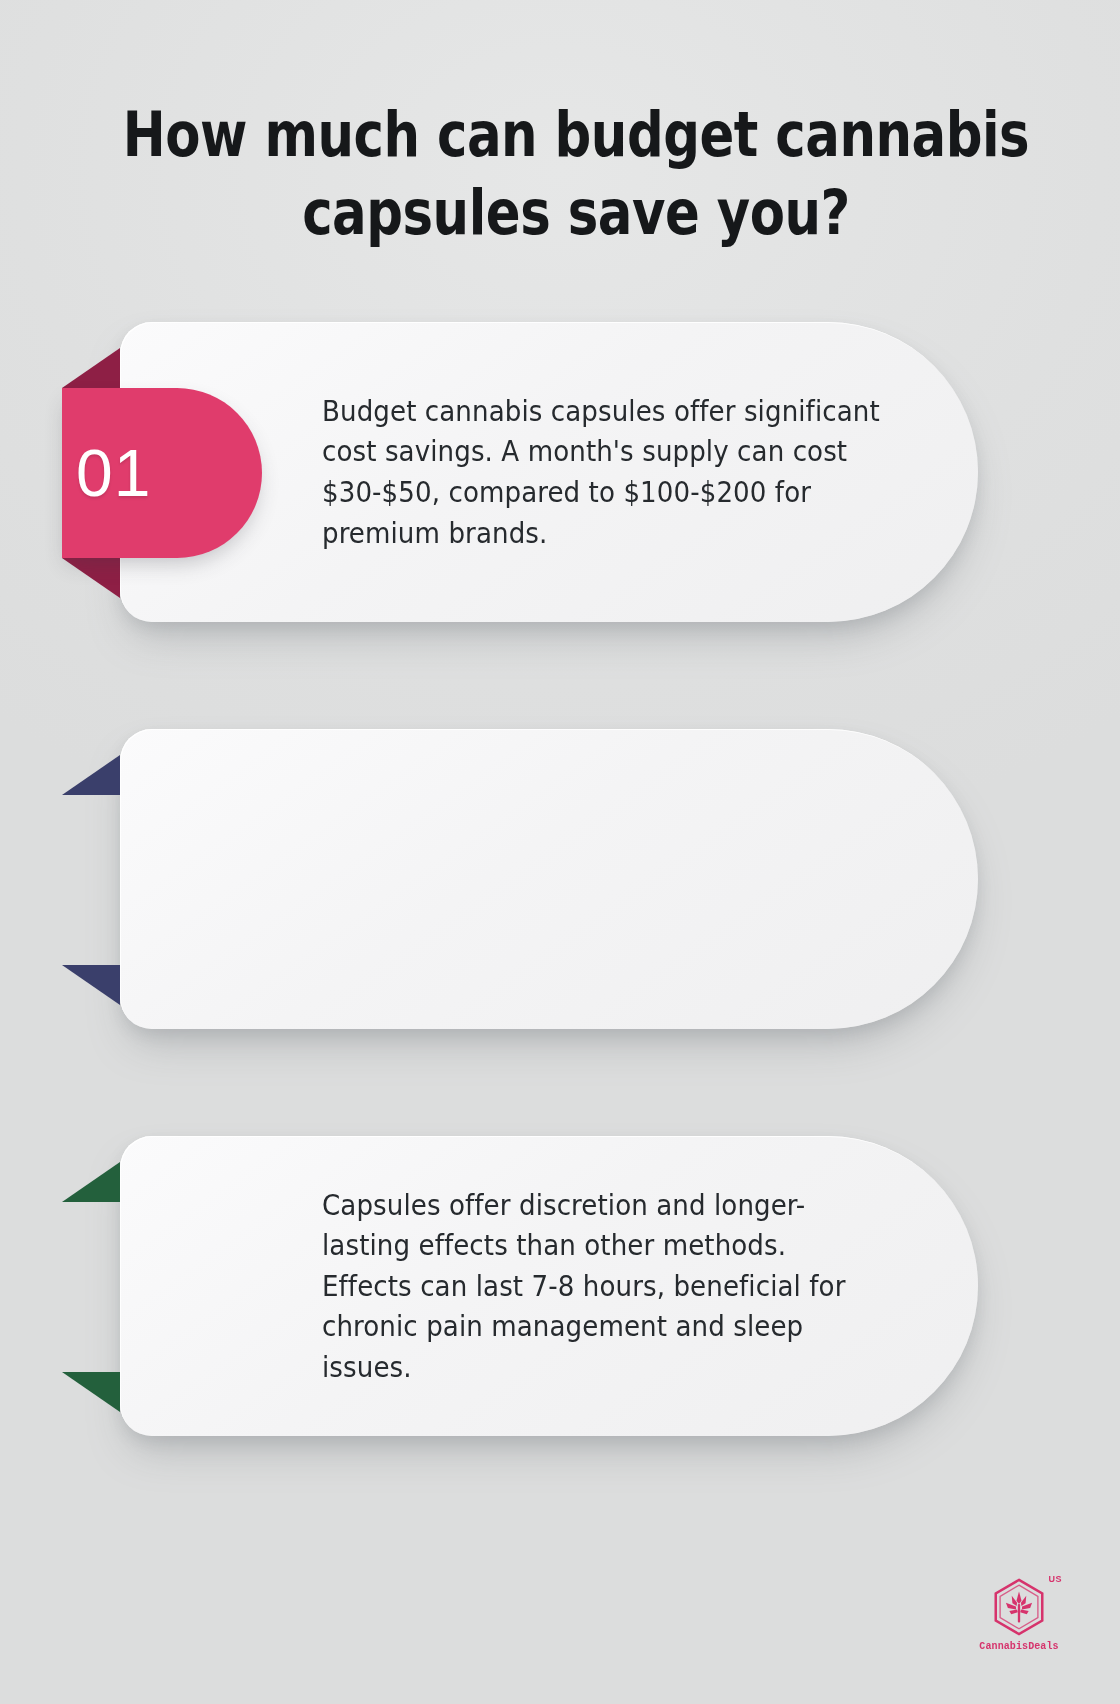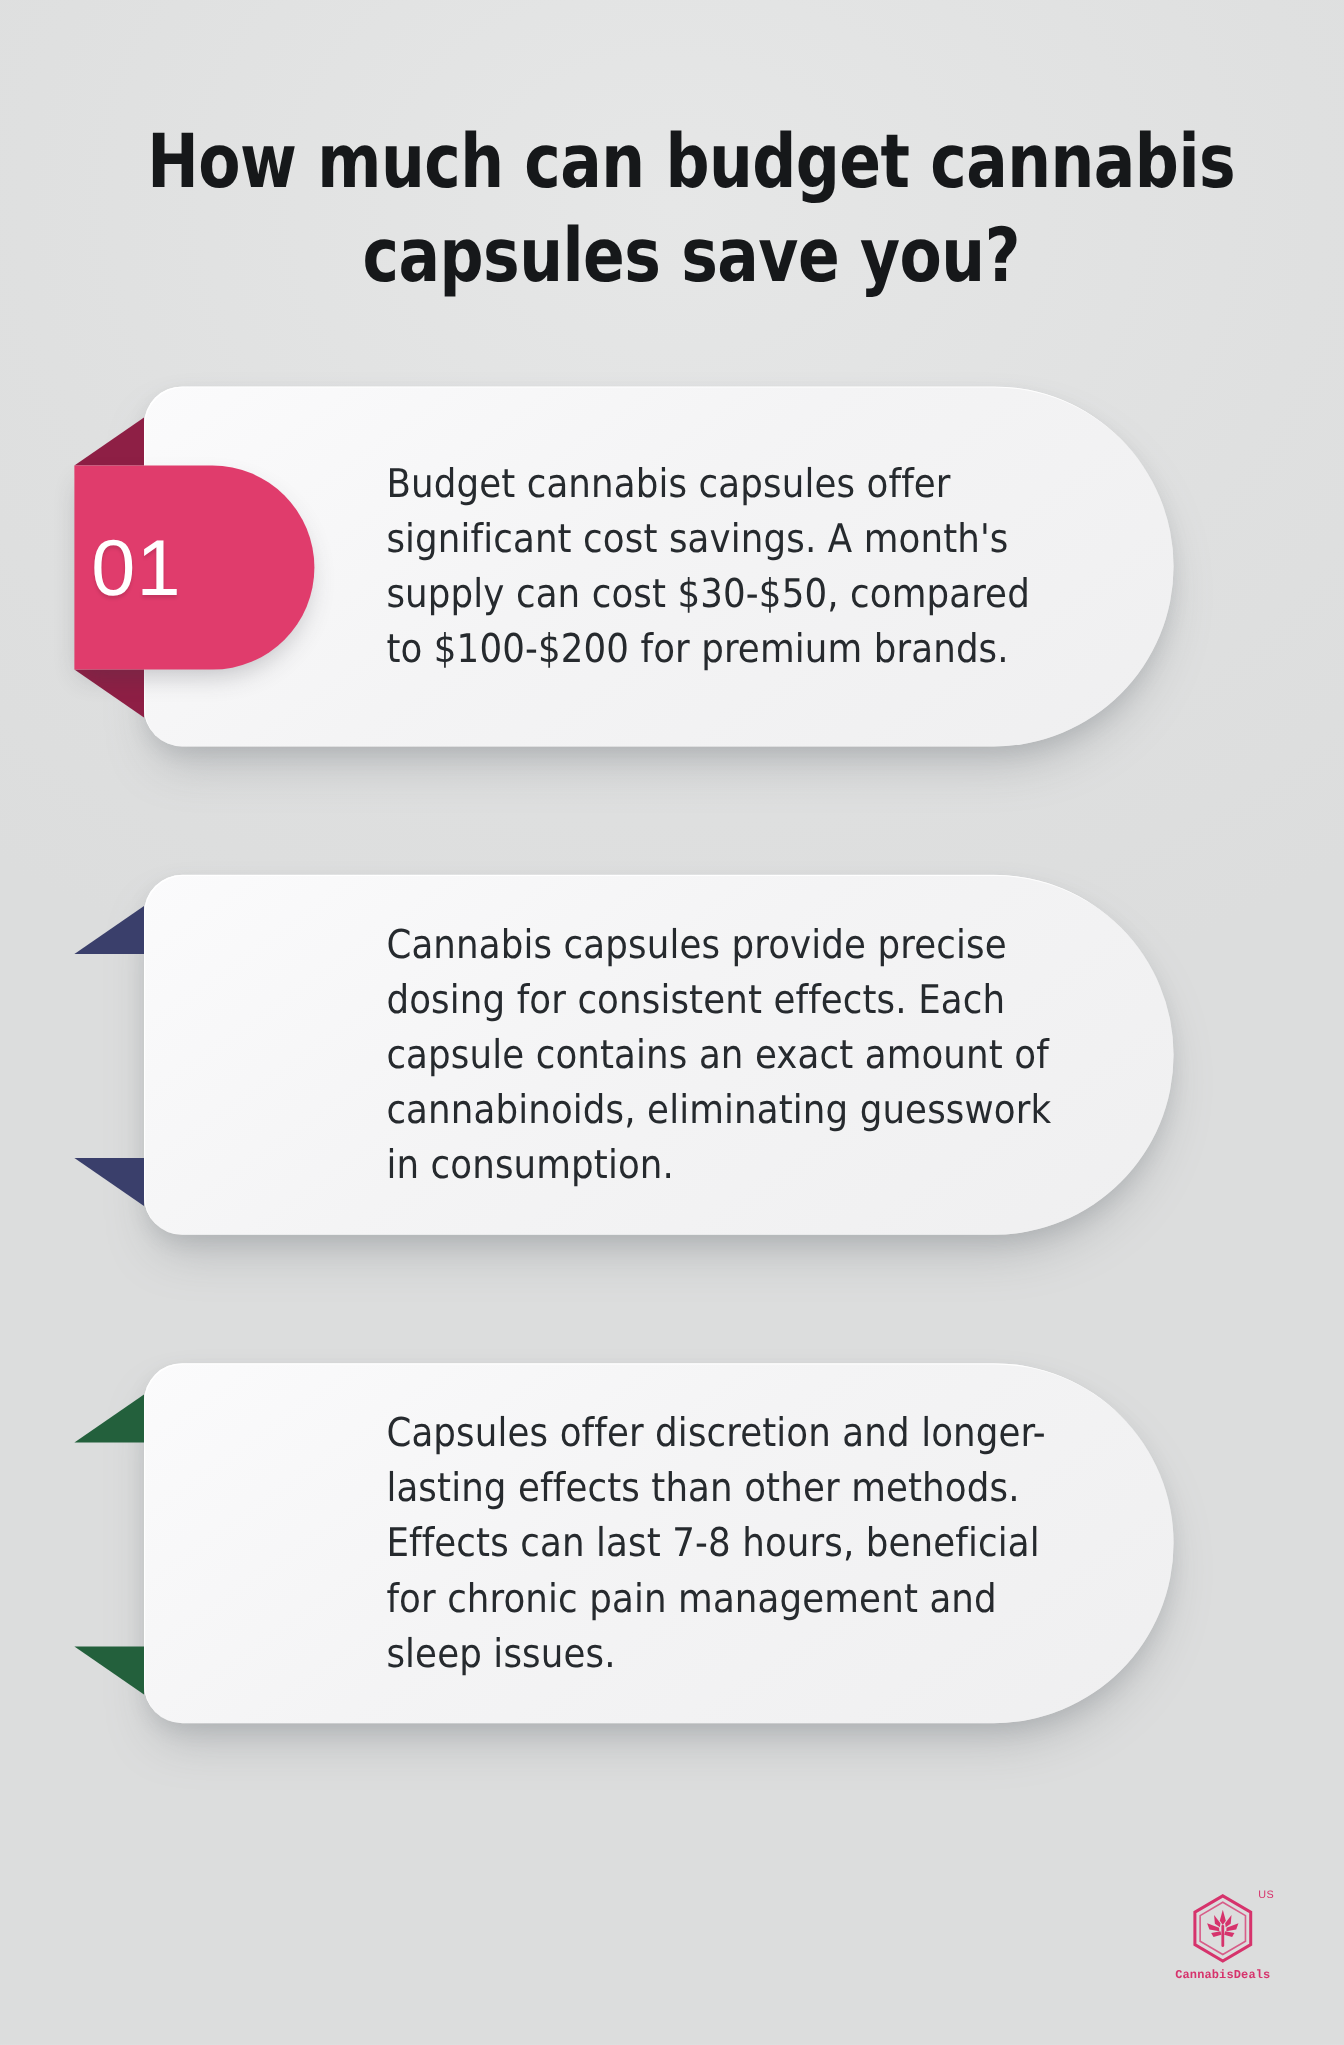--- a/index.html
+++ b/index.html
@@ -114,21 +114,21 @@
     position:absolute;
     left:322px;
     top:0;
     width:560px;
     height:300px;
     display:flex;
     align-items:center;
   }
   .card-text p {
     font-family:"Liberation Sans Narrow","DejaVu Sans Condensed","Liberation Sans", sans-serif;
-    font-size:33px;
+    font-size:29px;
     line-height:1.40;
     color:#262a2e;
     letter-spacing:0.1px;
   }
 
   
   .logo {
     position:absolute;
     right:52px;
     bottom:52px;
@@ -138,21 +138,21 @@
   .logo-mark {
     position:relative;
     width:62px;
     height:62px;
     margin:0 auto 3px auto;
   }
   .logo-sup {
     position:absolute;
     right:-12px; top:-2px;
     font-size:9px;
-    font-weight:400;
+    font-weight:700;
     color:#d6336c;
     letter-spacing:0.5px;
   }
   .logo-name {
     font-size:10px;
     font-weight:700;
     color:#d6336c;
     letter-spacing:0.1px;
     white-space:nowrap;
     font-family:Liberation Mono, monospace;
@@ -186,23 +186,20 @@
     </div>
 
     <div class="card-row" style="--accent:#5a60d0; --dark:#3a3f6b;">
       <div class="card"></div>
       <div class="fold-top">
           <div class="tri"></div>
         </div>
       <div class="fold-bottom">
           <div class="tri"></div>
         </div>
-      <div class="card-text">
-        <p>Cannabis capsules provide precise dosing for consistent effects. Each capsule contains an exact amount of cannabinoids, eliminating guesswork in consumption.</p>
-      </div>
     </div>
 
     <div class="card-row" style="--accent:#41a367; --dark:#23603c;">
       <div class="card"></div>
       <div class="fold-top">
           <div class="tri"></div>
         </div>
       <div class="fold-bottom">
           <div class="tri"></div>
         </div>

